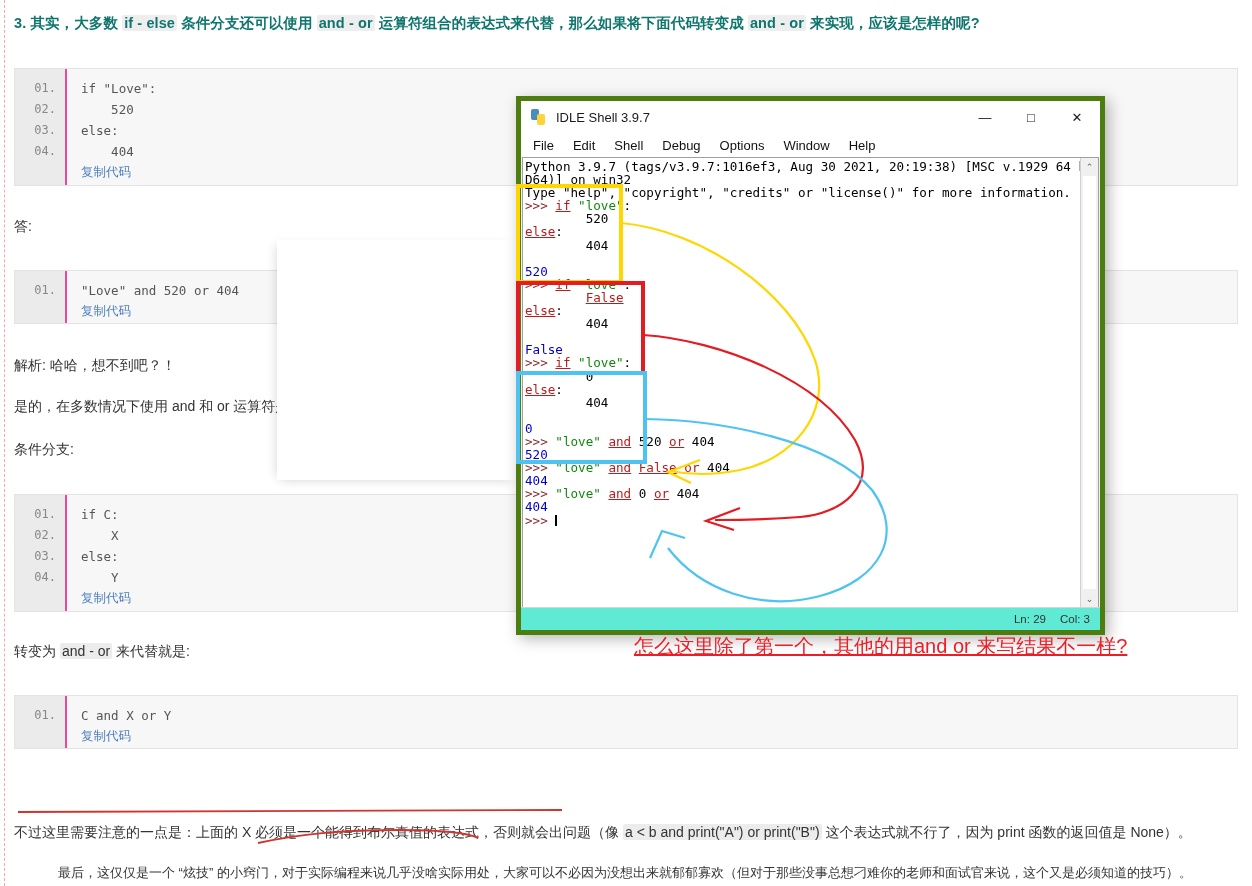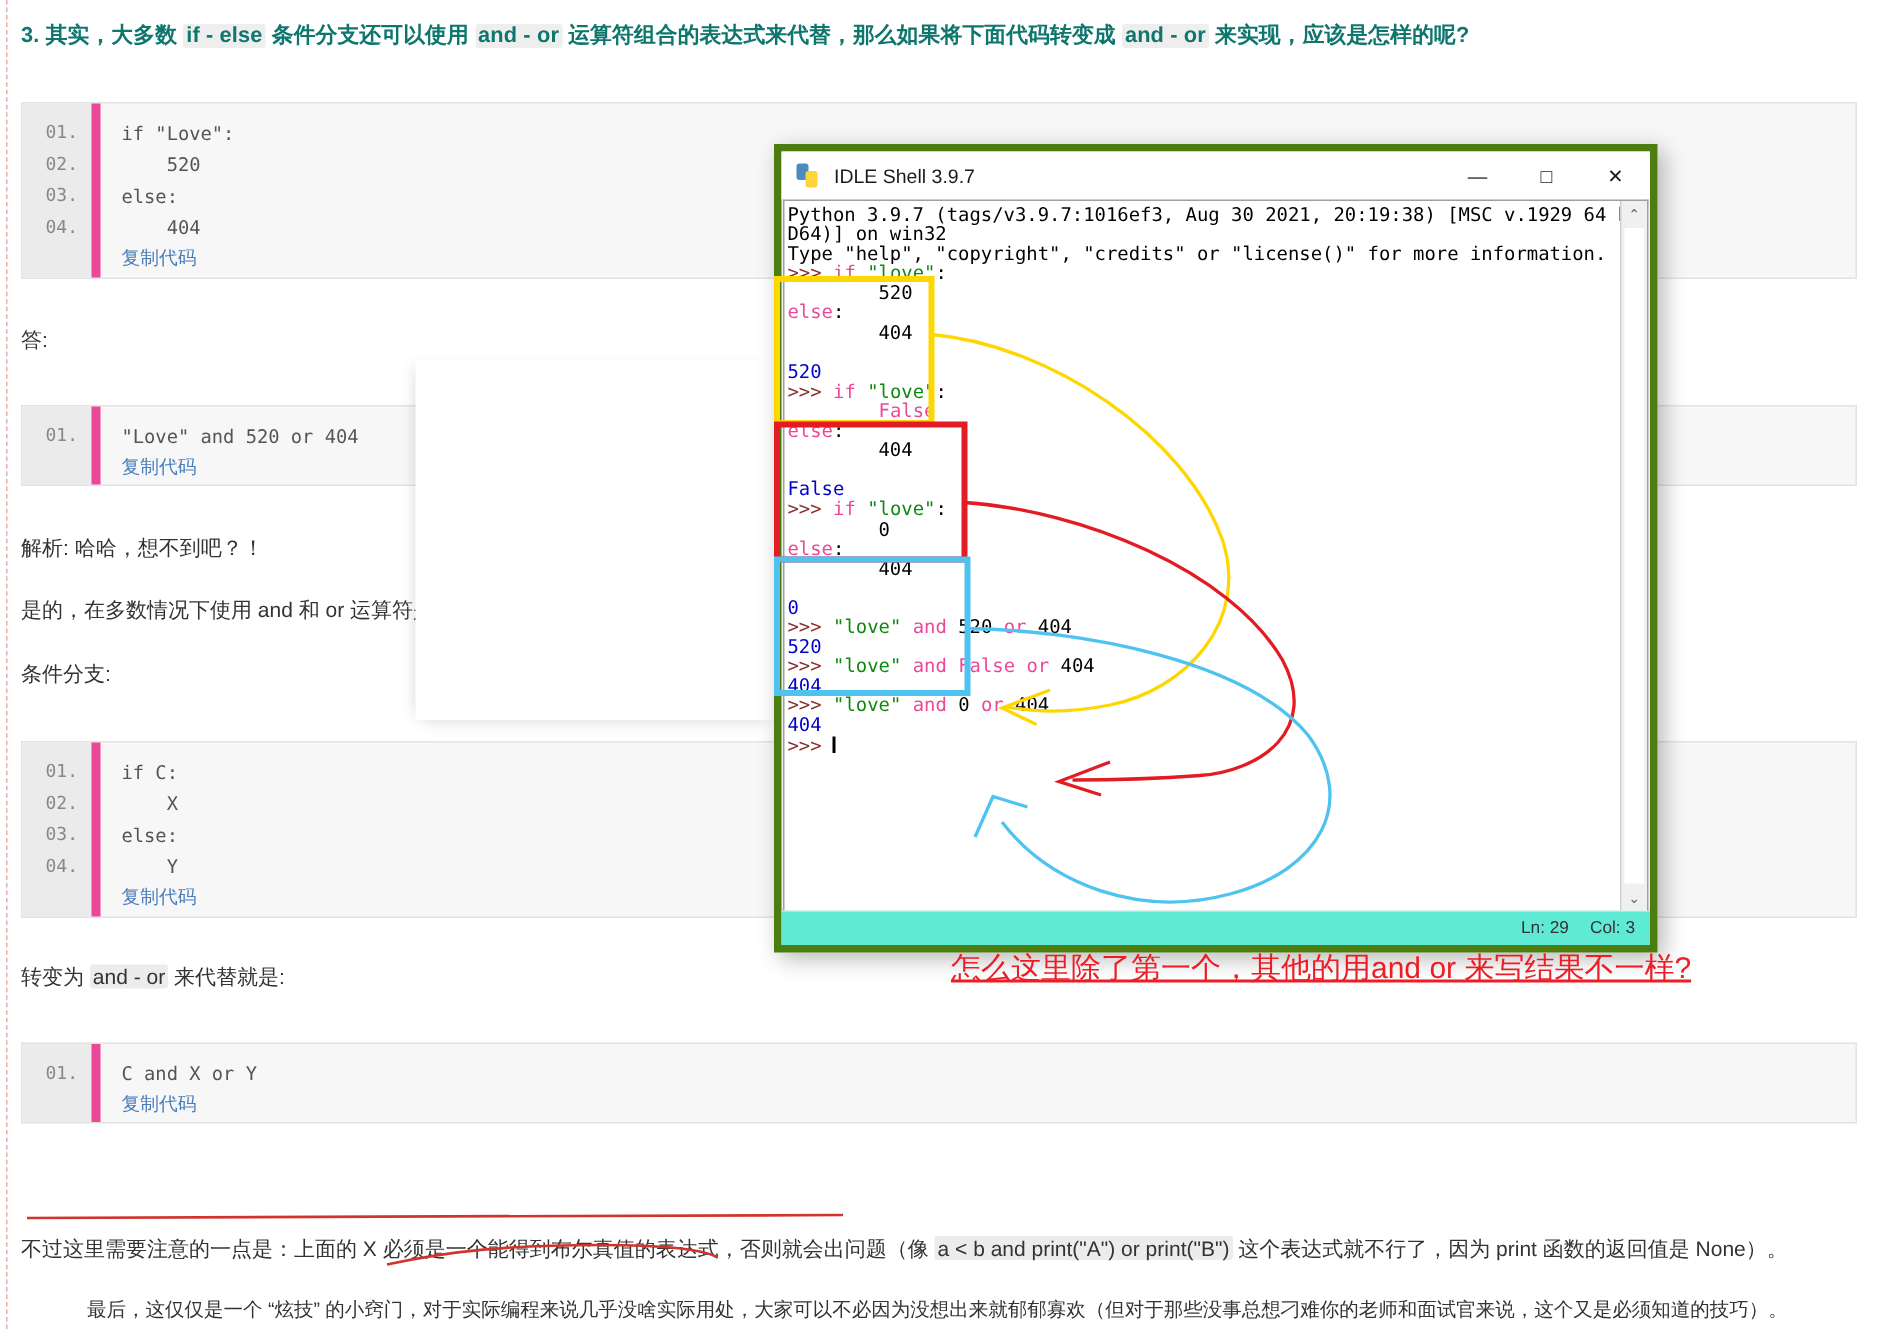--- a/index.html
+++ b/index.html
@@ -55,21 +55,21 @@
     position: absolute;
     left: 14px;
     background: #f7f7f7;
     border: 1px solid #e3e3e3;
     box-sizing: border-box;
     display: flex;
   }
   .gutter {
     width: 52px;
     background: #ebebeb;
-    border-right: 6px solid #ec4899;
+    border-right: 2px solid #ec4899;
     padding: 9px 0 9px 0;
     box-sizing: border-box;
     text-align: right;
     flex: none;
   }
   .gutter div {
     font-family: "DejaVu Sans Mono", monospace;
     font-size: 12px;
     color: #888888;
     line-height: 21px;
@@ -175,21 +175,21 @@
   }
   .shell-text .ln {
     font-family: "DejaVu Sans Mono", monospace;
     font-size: 12.6px;
     line-height: 13.1px;
     white-space: pre;
     color: #000000;
   }
   .c-prompt { color: #8b2f2f; }
   .c-str    { color: #0f8a0f; }
-  .c-kw     { color: #ec4899; }
+  .c-kw     { color: #b91c1c; text-decoration: underline; }
   .c-out    { color: #0000cc; }
   .caret {
     display: inline-block;
     width: 2px; height: 11px;
     background: #000;
     vertical-align: -1px;
   }
   
   .vscroll {
     width: 17px;
@@ -332,20 +332,29 @@
           <span class="b2"></span>
       </div>
       <div class="title-text">IDLE Shell 3.9.7</div>
       <div class="win-btns">
         <div class="win-btn">—</div>
         <div class="win-btn">□</div>
         <div class="win-btn close">✕</div>
       </div>
     </div>
 
+    <div class="menubar">
+      <span>File</span>
+      <span>Edit</span>
+      <span>Shell</span>
+      <span>Debug</span>
+      <span>Options</span>
+      <span>Window</span>
+      <span>Help</span>
+    </div>
 
     <div class="shell-area">
       <div class="shell-text" id="shell-text">
           <div class="ln">Python 3.9.7 (tags/v3.9.7:1016ef3, Aug 30 2021, 20:19:38) [MSC v.1929 64 bit (AM</div>
           <div class="ln">D64)] on win32</div>
           <div class="ln">Type "help", "copyright", "credits" or "license()" for more information.</div>
           <div class="ln"><span class="c-prompt">&gt;&gt;&gt; </span><span class="c-kw">if</span> <span class="c-str">"love"</span>:</div>
           <div class="ln">        520</div>
           <div class="ln"><span class="c-kw">else</span>:</div>
           <div class="ln">        404</div>

